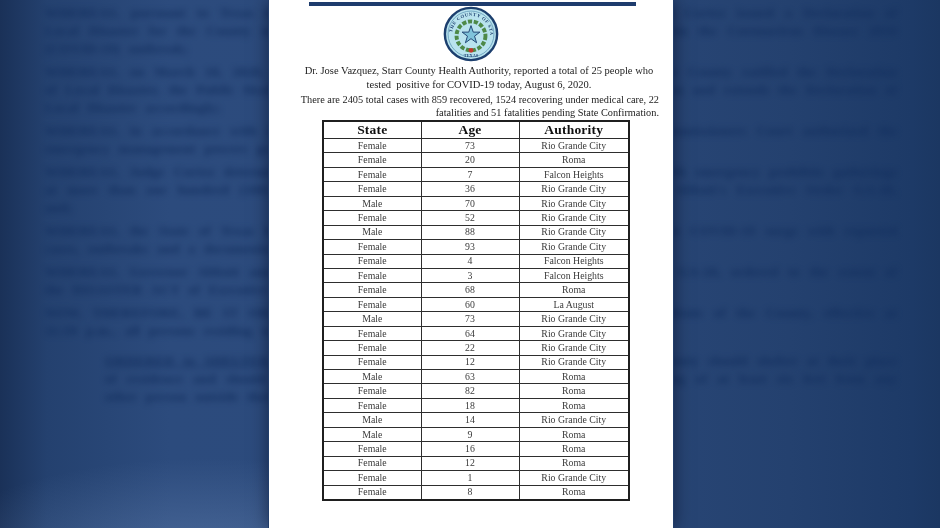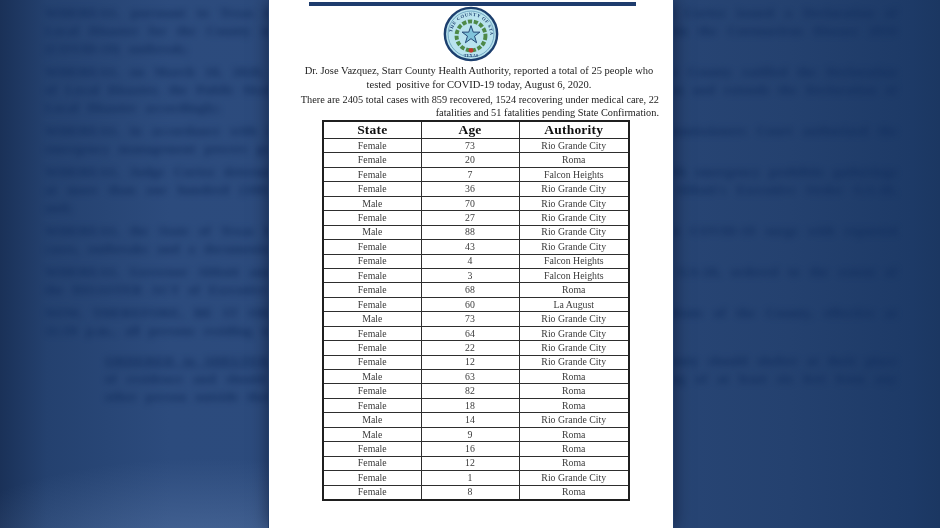--- a/index.html
+++ b/index.html
@@ -121,31 +121,31 @@
             <td>36</td>
             <td>Rio Grande City</td>
           </tr>
           <tr>
             <td>Male</td>
             <td>70</td>
             <td>Rio Grande City</td>
           </tr>
           <tr>
             <td>Female</td>
-            <td>27</td>
+            <td>52</td>
             <td>Rio Grande City</td>
           </tr>
           <tr>
             <td>Male</td>
             <td>88</td>
             <td>Rio Grande City</td>
           </tr>
           <tr>
             <td>Female</td>
-            <td>43</td>
+            <td>93</td>
             <td>Rio Grande City</td>
           </tr>
           <tr>
             <td>Female</td>
             <td>4</td>
             <td>Falcon Heights</td>
           </tr>
           <tr>
             <td>Female</td>
             <td>3</td>

